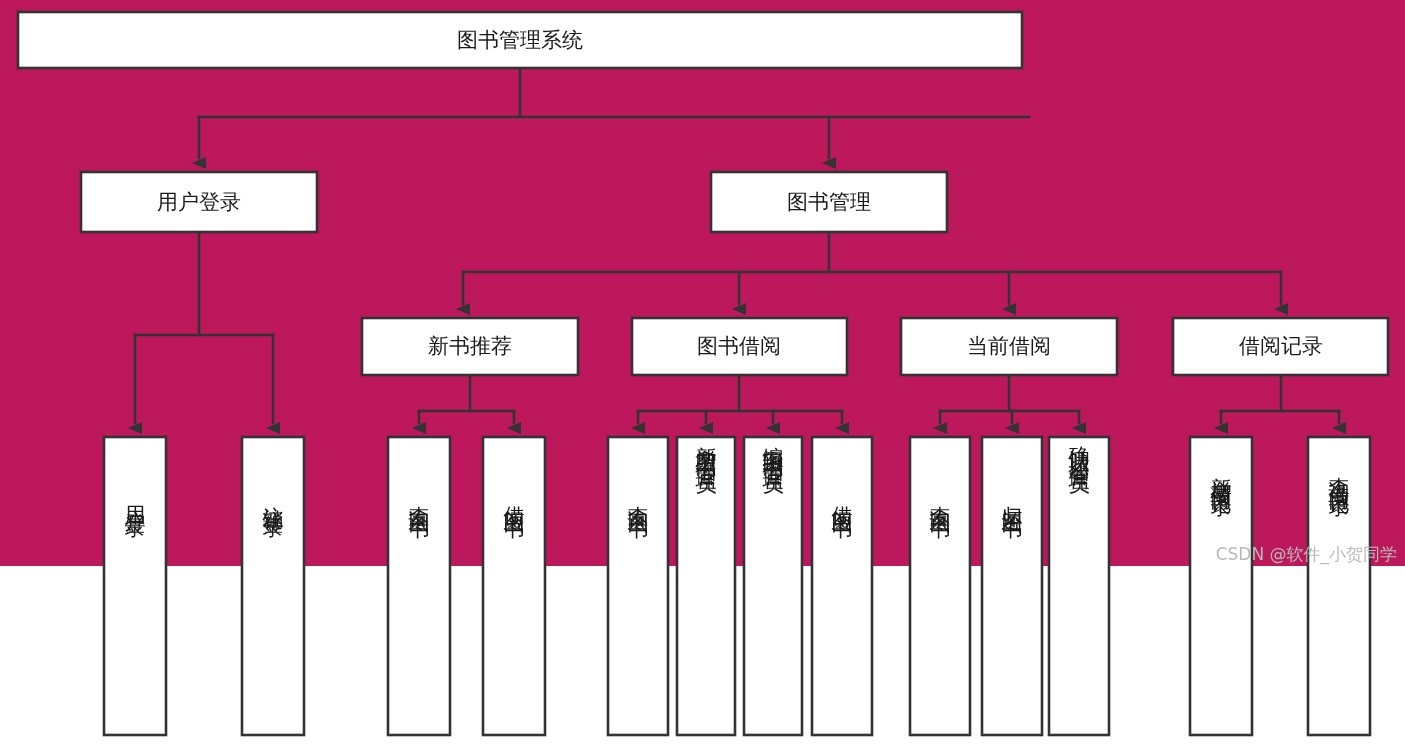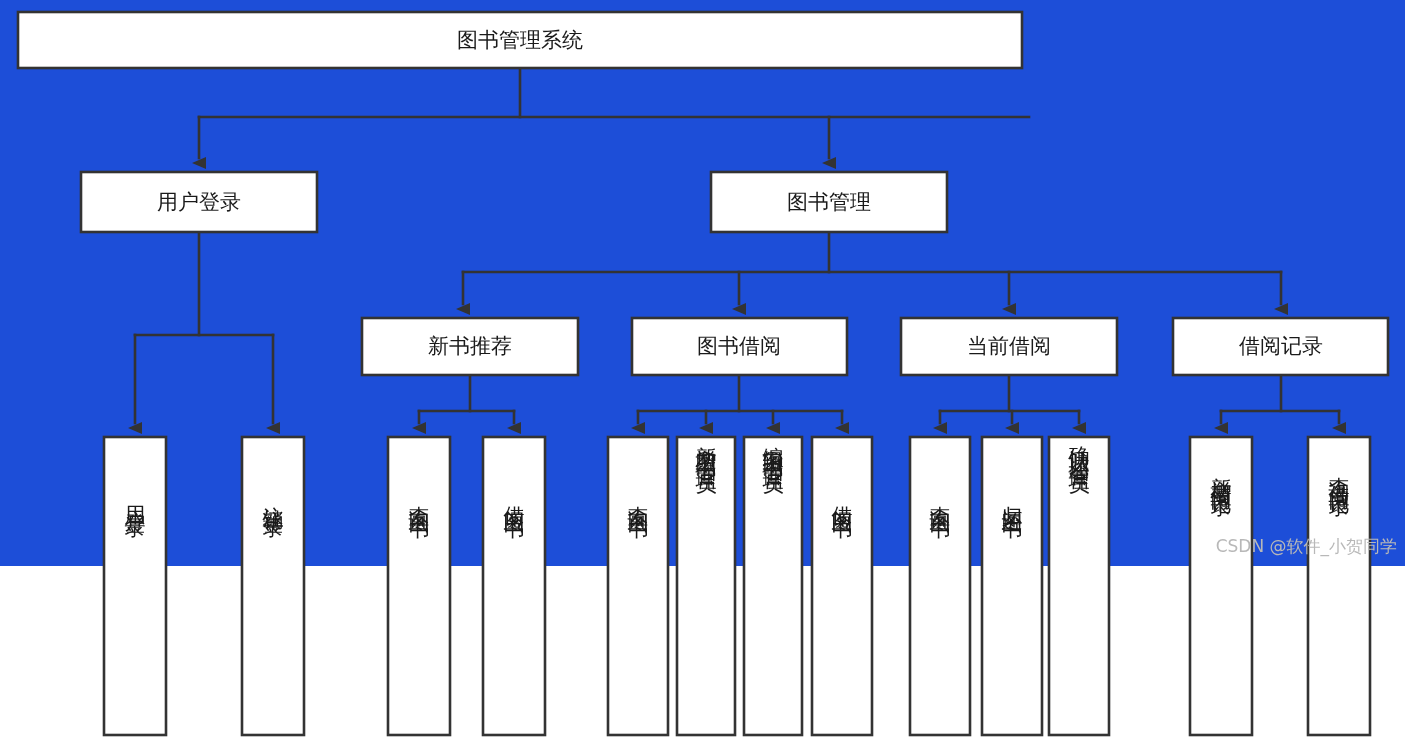--- a/index.html
+++ b/index.html
@@ -10,21 +10,21 @@
   body {
     width: 1405px;
     height: 747px;
     overflow: hidden;
     font-family: "DejaVu Sans", "Liberation Sans", sans-serif;
   }
   #diagram-root {
     position: relative;
     width: 1405px;
     height: 566px;
-    background: #1d4ed8;
+    background: #be185d;
   }
   svg#flow {
     position: absolute;
     left: 0;
     top: 0;
     width: 1405px;
     height: 747px;
     display: block;
   }
   .box-rect {
@@ -54,21 +54,21 @@
     font-size: 21px;
     fill: #1a1a1a;
     writing-mode: vertical-rl;
     text-orientation: upright;
     letter-spacing: 4px;
     text-anchor: middle;
   }
   .watermark {
     position: absolute;
     right: 8px;
-    bottom: 8px;
+    bottom: 0;
     font-family: "DejaVu Sans", "Liberation Sans", sans-serif;
     font-size: 17px;
     color: #b8b8b8;
     white-space: nowrap;
     user-select: none;
   }
 </style>
 </head>
 <body>
 

